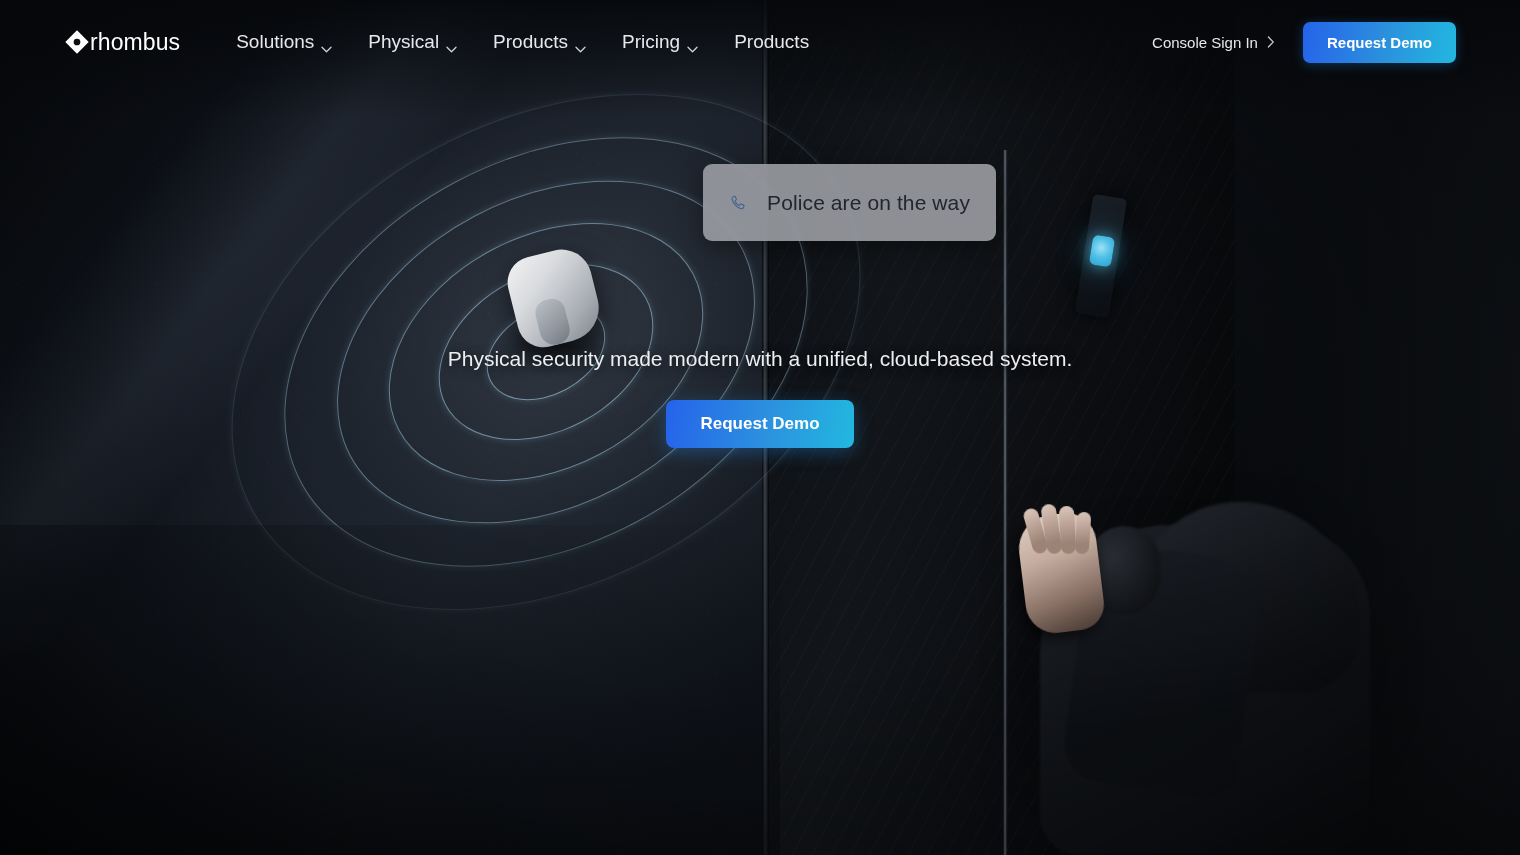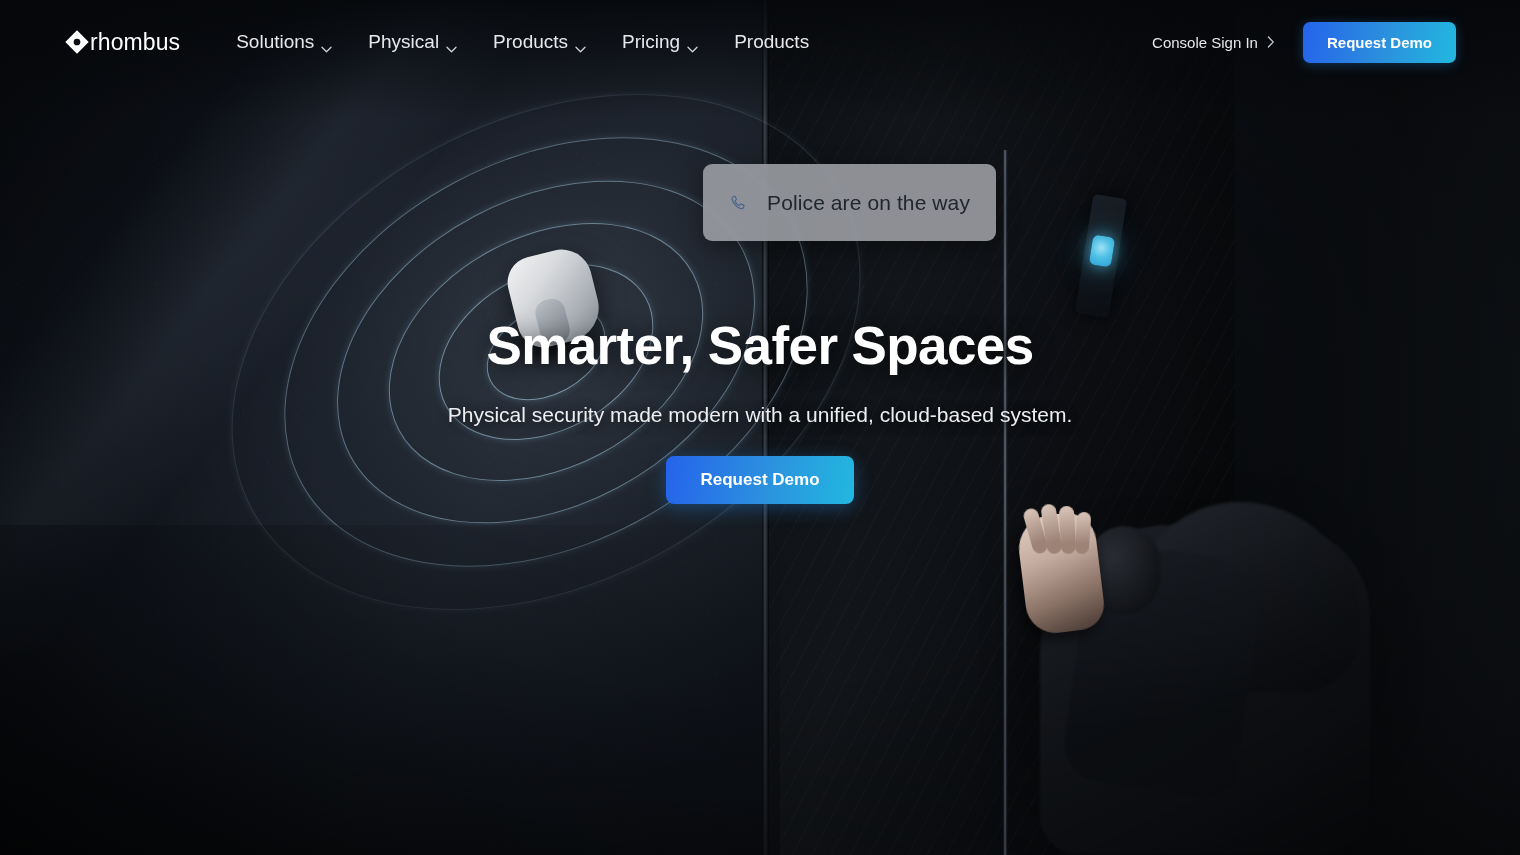--- a/index.html
+++ b/index.html
@@ -402,18 +402,17 @@
   </nav>
 
   <div class="alert-card">
     <svg width="34" height="34" viewBox="0 0 24 24">
       <path d="M6.6 3.2c.7-.3 1.5 0 1.8.7l1.2 2.6c.3.6.1 1.3-.4 1.7l-1.1.9c-.3.2-.4.6-.2.9a12 12 0 0 0 5.1 5.1c.3.2.7.1.9-.2l.9-1.1c.4-.5 1.1-.7 1.7-.4l2.6 1.2c.7.3 1 1.1.7 1.8l-.7 1.6a2.6 2.6 0 0 1-3 1.5C11 18.4 5.6 13 4 6.9a2.6 2.6 0 0 1 1.5-3Z" fill="none" stroke="#3d5f8f" stroke-width="1.35" stroke-linejoin="round"></path>
     </svg>
     <span class="alert-text">Police are on the way</span>
   </div>
 
   <div class="hero-content">
-    <h1 class="hero-title">Smarter, Safer Spaces</h1>
     <p class="hero-sub">Physical security made modern with a unified, cloud-based system.</p>
     <button class="btn-demo-hero">Request Demo</button>
   </div>
 
 </div>
 
 </body></html>

